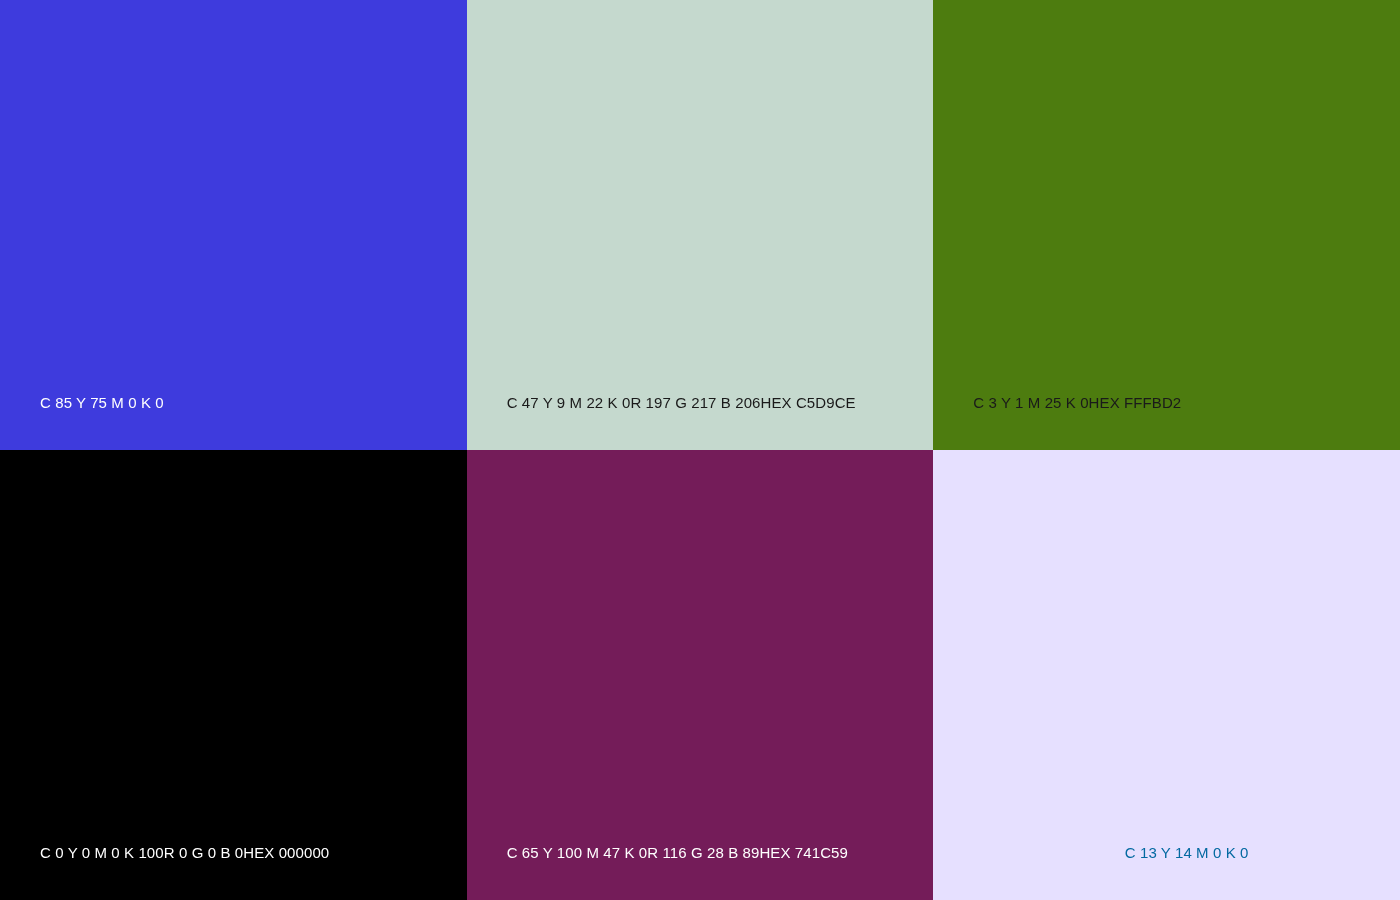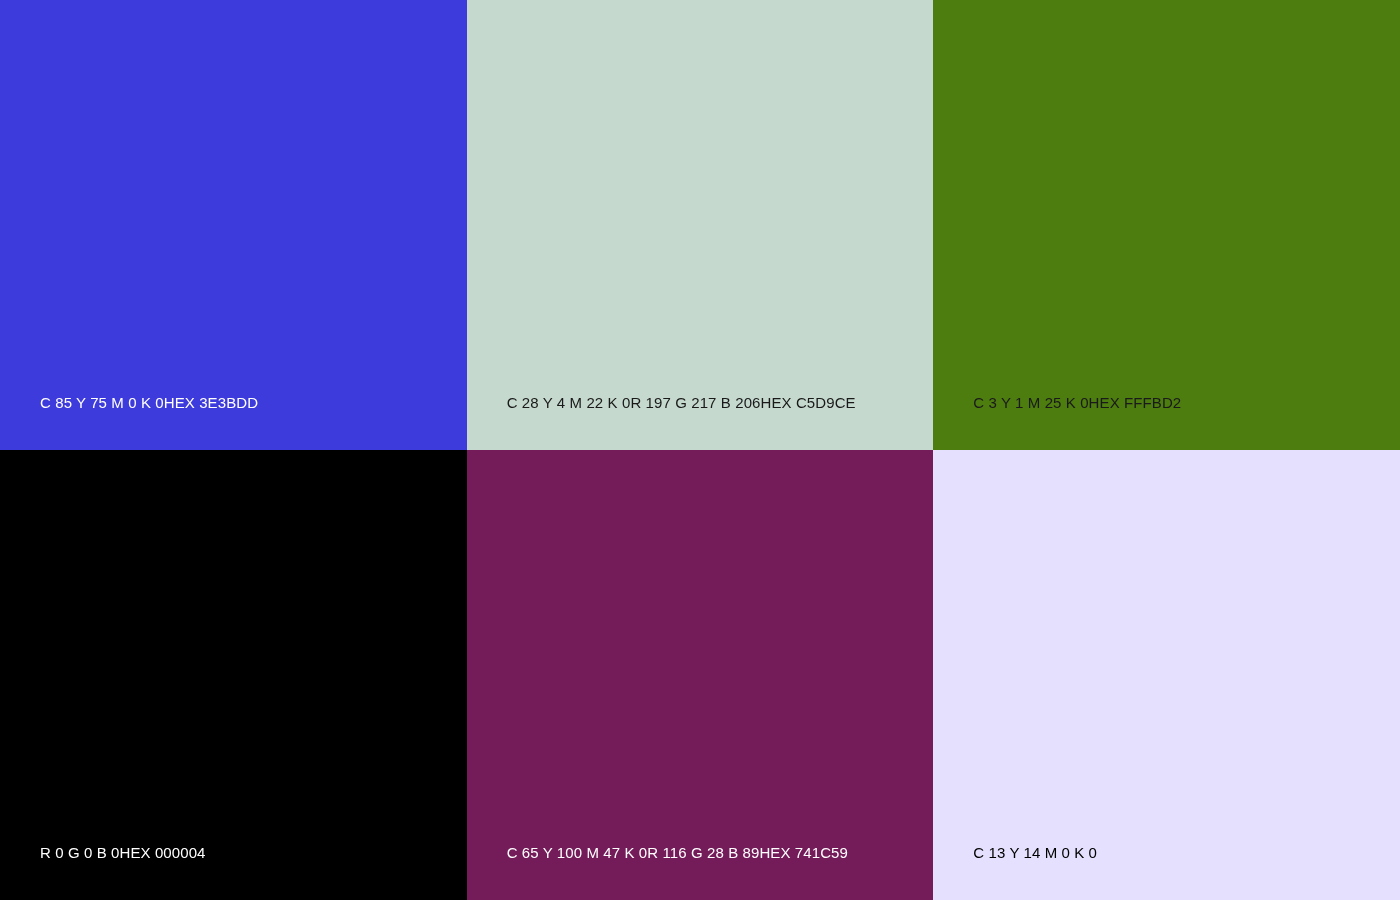--- a/index.html
+++ b/index.html
@@ -44,53 +44,53 @@
   }
 </style>
 </head>
 <body>
 
 <div class="palette-grid">
 
   <div class="swatch" style="background-color: rgb(62, 59, 221); color: rgb(255, 255, 255);">
     <div class="swatch-specs">
       <span class="spec-line">C 85 Y 75 M 0 K 0</span>
-      <span class="spec-line">HEX 3E3BDD</span>
     </div>
   </div>
 
   <div class="swatch" style="background-color: rgb(197, 217, 206); color: rgb(26, 26, 26);">
     <div class="swatch-specs">
-      <span class="spec-line">C 28 Y 4 M 22 K 0</span>
+      <span class="spec-line">C 47 Y 9 M 22 K 0</span>
       <span class="spec-line">R 197 G 217 B 206</span>
       <span class="spec-line">HEX C5D9CE</span>
     </div>
   </div>
 
   <div class="swatch" style="background-color: #4d7c0f; color: rgb(26, 26, 26);">
     <div class="swatch-specs">
       <span class="spec-line">C 3 Y 1 M 25 K 0</span>
       <span class="spec-line">HEX FFFBD2</span>
     </div>
   </div>
 
   <div class="swatch" style="background-color: rgb(0, 0, 0); color: rgb(255, 255, 255);">
     <div class="swatch-specs">
+      <span class="spec-line">C 0 Y 0 M 0 K 100</span>
       <span class="spec-line">R 0 G 0 B 0</span>
-      <span class="spec-line">HEX 000004</span>
+      <span class="spec-line">HEX 000000</span>
     </div>
   </div>
 
   <div class="swatch" style="background-color: rgb(116, 28, 89); color: rgb(255, 255, 255); text-align: right;">
     <div class="swatch-specs">
       <span class="spec-line">C 65 Y 100 M 47 K 0</span>
       <span class="spec-line">R 116 G 28 B 89</span>
       <span class="spec-line">HEX 741C59</span>
     </div>
   </div>
 
-  <div class="swatch" style="background-color: rgb(230, 224, 255); color: #000000;">
+  <div class="swatch" style="background-color: rgb(230, 224, 255); color: #0369a1; align-items: center;">
     <div class="swatch-specs">
       <span class="spec-line">C 13 Y 14 M 0 K 0</span>
     </div>
   </div>
 
 </div>
 
 </body></html>

